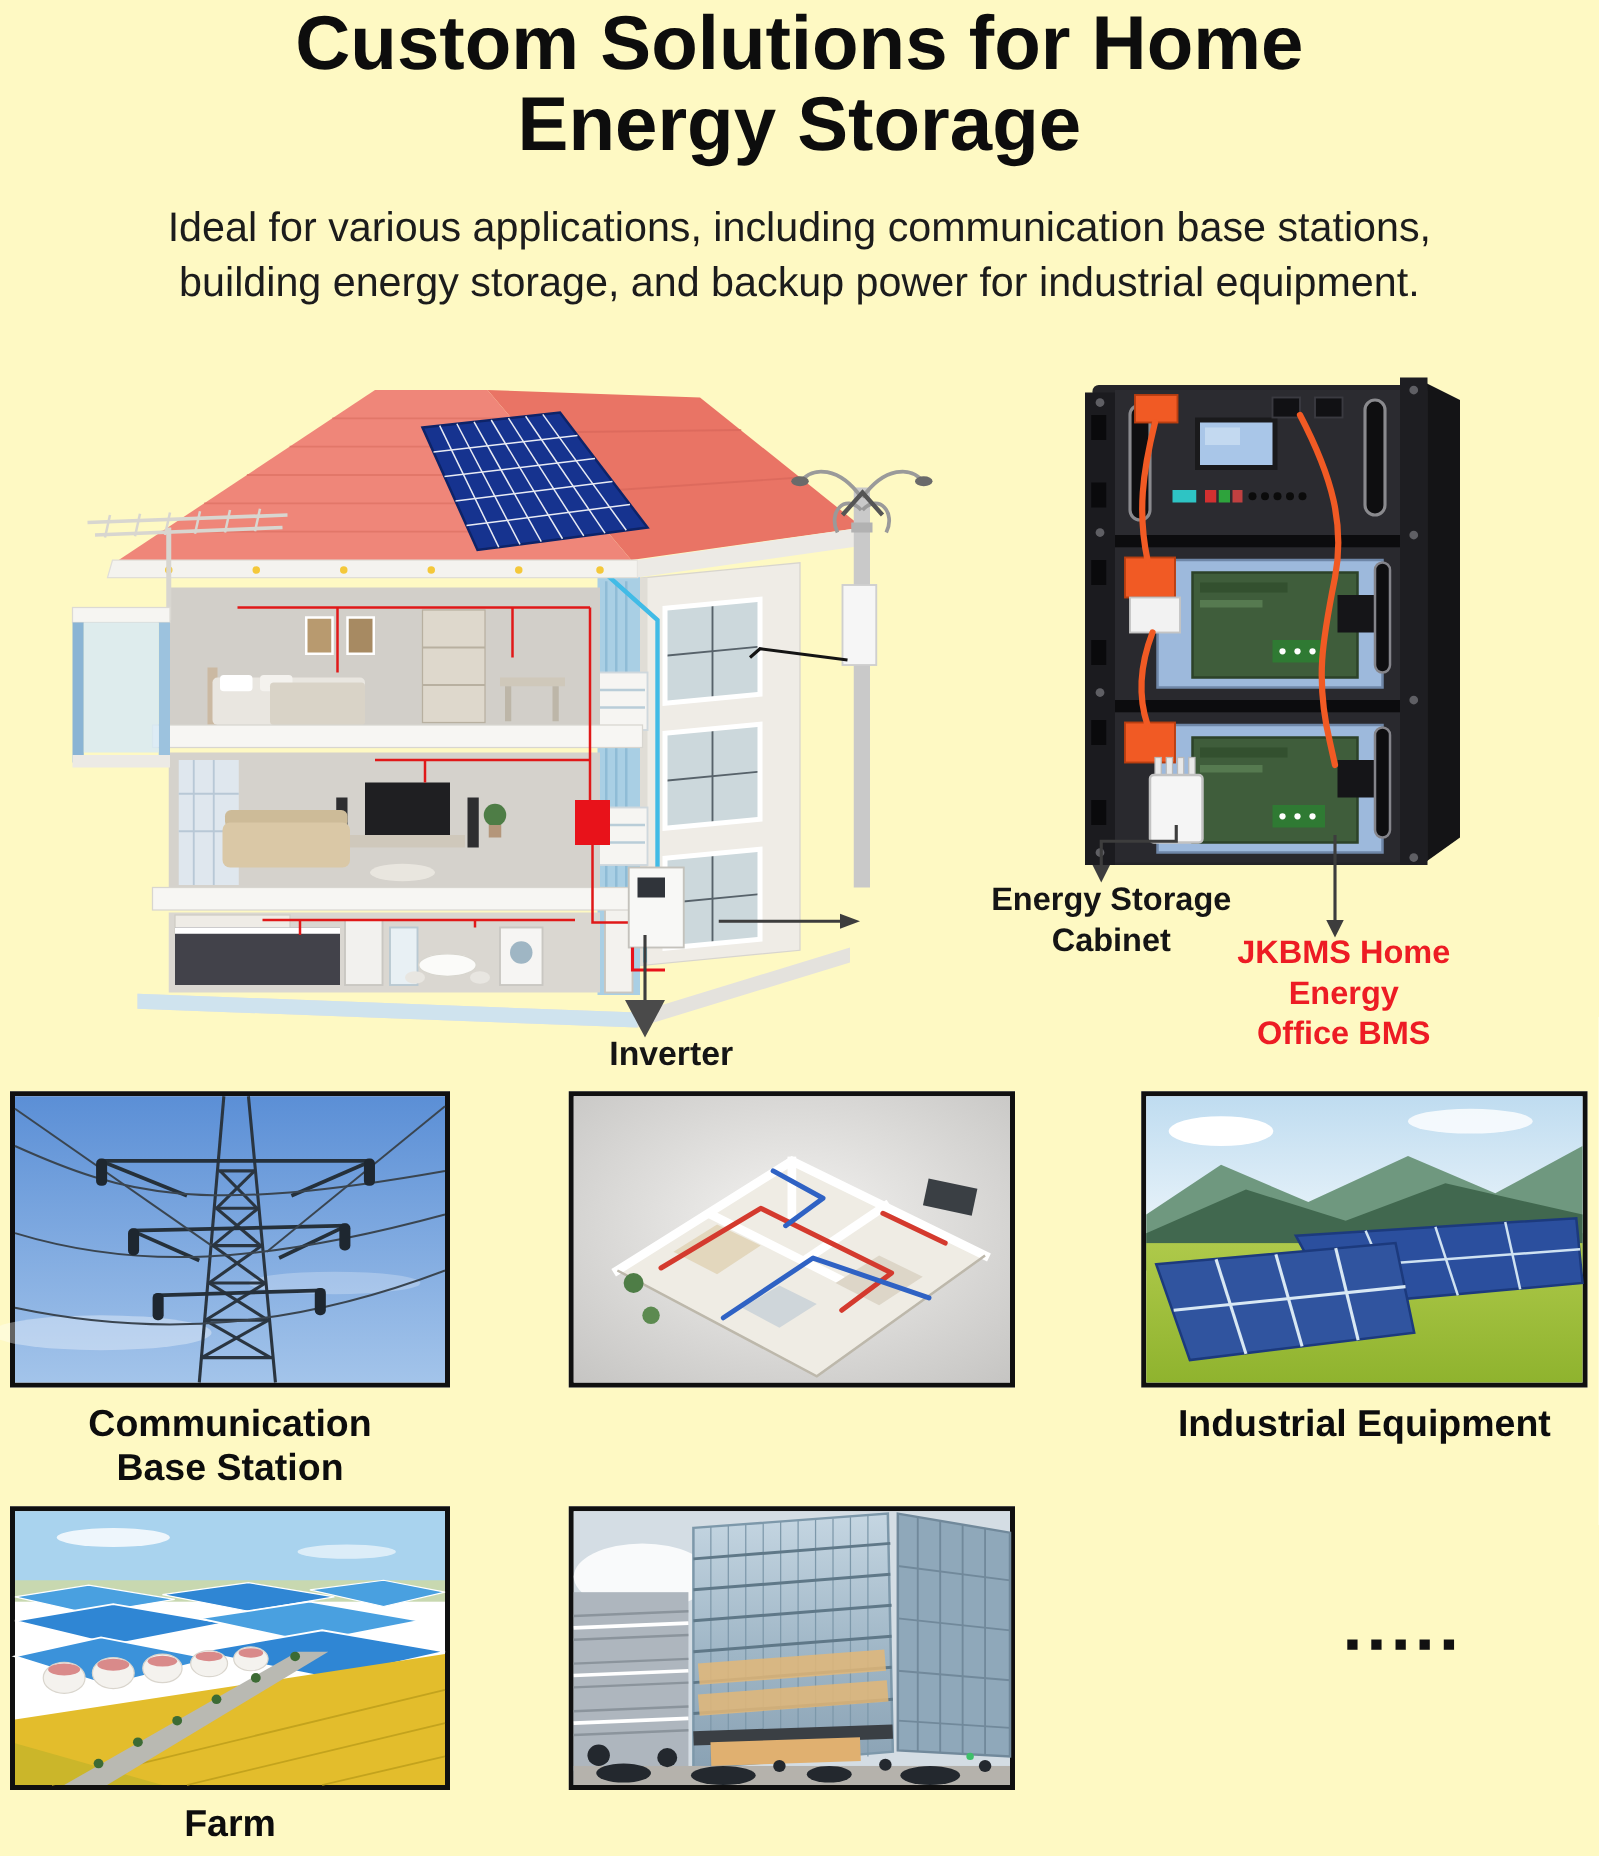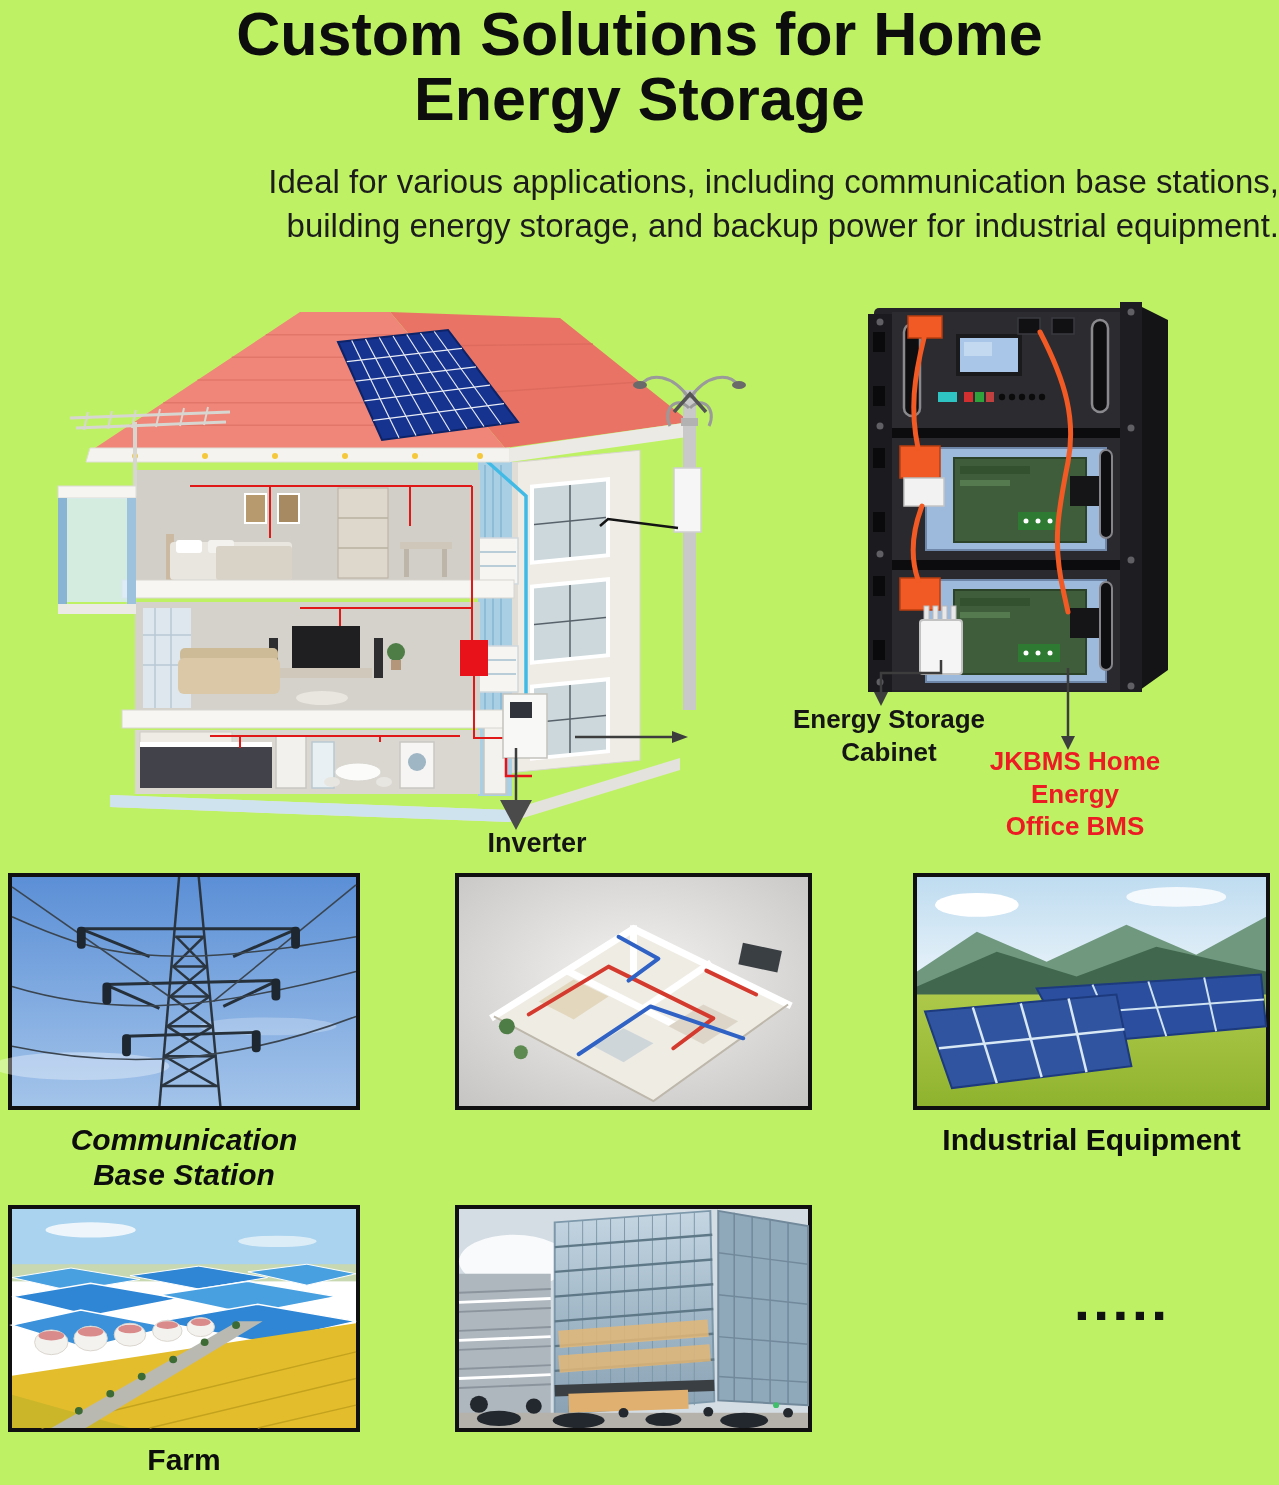--- a/index.html
+++ b/index.html
@@ -1,22 +1,22 @@
 <!DOCTYPE html>
 <html><head>
 <meta charset="utf-8">
 <style>
   * { margin:0; padding:0; box-sizing:border-box; }
   body { background:#ffffff; font-family:"Liberation Sans", sans-serif; }
-  .page { position:relative; width:1279px; height:1485px; margin:0 auto; background:#bef264; overflow:hidden; color:#111; }
+  .page { position:relative; width:1279px; height:1485px; margin:0 auto; background:#fef9c3; overflow:hidden; color:#111; }
 
   .title { position:absolute; top:2px; left:0; width:100%; text-align:center;
            font-size:61px; font-weight:700; line-height:1.07; letter-spacing:0px;
            color:#0d0d0d; white-space:pre-line; }
-  .subtitle { position:absolute; top:160px; left:0; width:100%; text-align:right;
+  .subtitle { position:absolute; top:160px; left:0; width:100%; text-align:center;
               font-size:33px; font-weight:400; line-height:1.33; color:#1c1c1c; white-space:pre-line; }
 
   .abs { position:absolute; }
   .label { font-weight:700; text-align:center; white-space:pre-line; line-height:1.25; }
   .lbl-black { color:#151515; font-size:26px; }
   .lbl-red   { font-size:26px; }
   .lbl-inverter { color:#151515; font-size:27px; }
 
   .tile { position:absolute; border:4px solid #101010; background:#fff; }
   .tile svg { display:block; width:100%; height:100%; }
@@ -491,21 +491,21 @@
         <g stroke="#d8e8f4" stroke-width="2.5">
           <line x1="22" y1="172" x2="208" y2="153"></line>
           <line x1="56" y1="131" x2="80" y2="207"></line>
             <line x1="104" y1="127" x2="125" y2="201"></line>
           <line x1="152" y1="122" x2="170" y2="196"></line>
         </g>
       </g>
     </svg>
   </div>
 
-  <div class="caption" style="left:8px; top:1122px; width:352px;font-style:italic;">Communication
+  <div class="caption" style="left:8px; top:1122px; width:352px;">Communication
 Base Station</div>
   <div class="caption" style="left:913px; top:1122px; width:357px;">Industrial Equipment</div>
 
   <div class="tile" style="left:8px; top:1205px; width:352px; height:227px;">
     <svg viewBox="0 0 350 230" preserveAspectRatio="none">
       <rect width="350" height="70" fill="#a9d3ee"></rect>
       <ellipse cx="80" cy="22" rx="46" ry="8" fill="#ffffff" opacity="0.8"></ellipse>
       <ellipse cx="270" cy="34" rx="40" ry="6" fill="#ffffff" opacity="0.6"></ellipse>
       <rect x="0" y="58" width="350" height="18" fill="#c8d8b0"></rect>
       <g>

